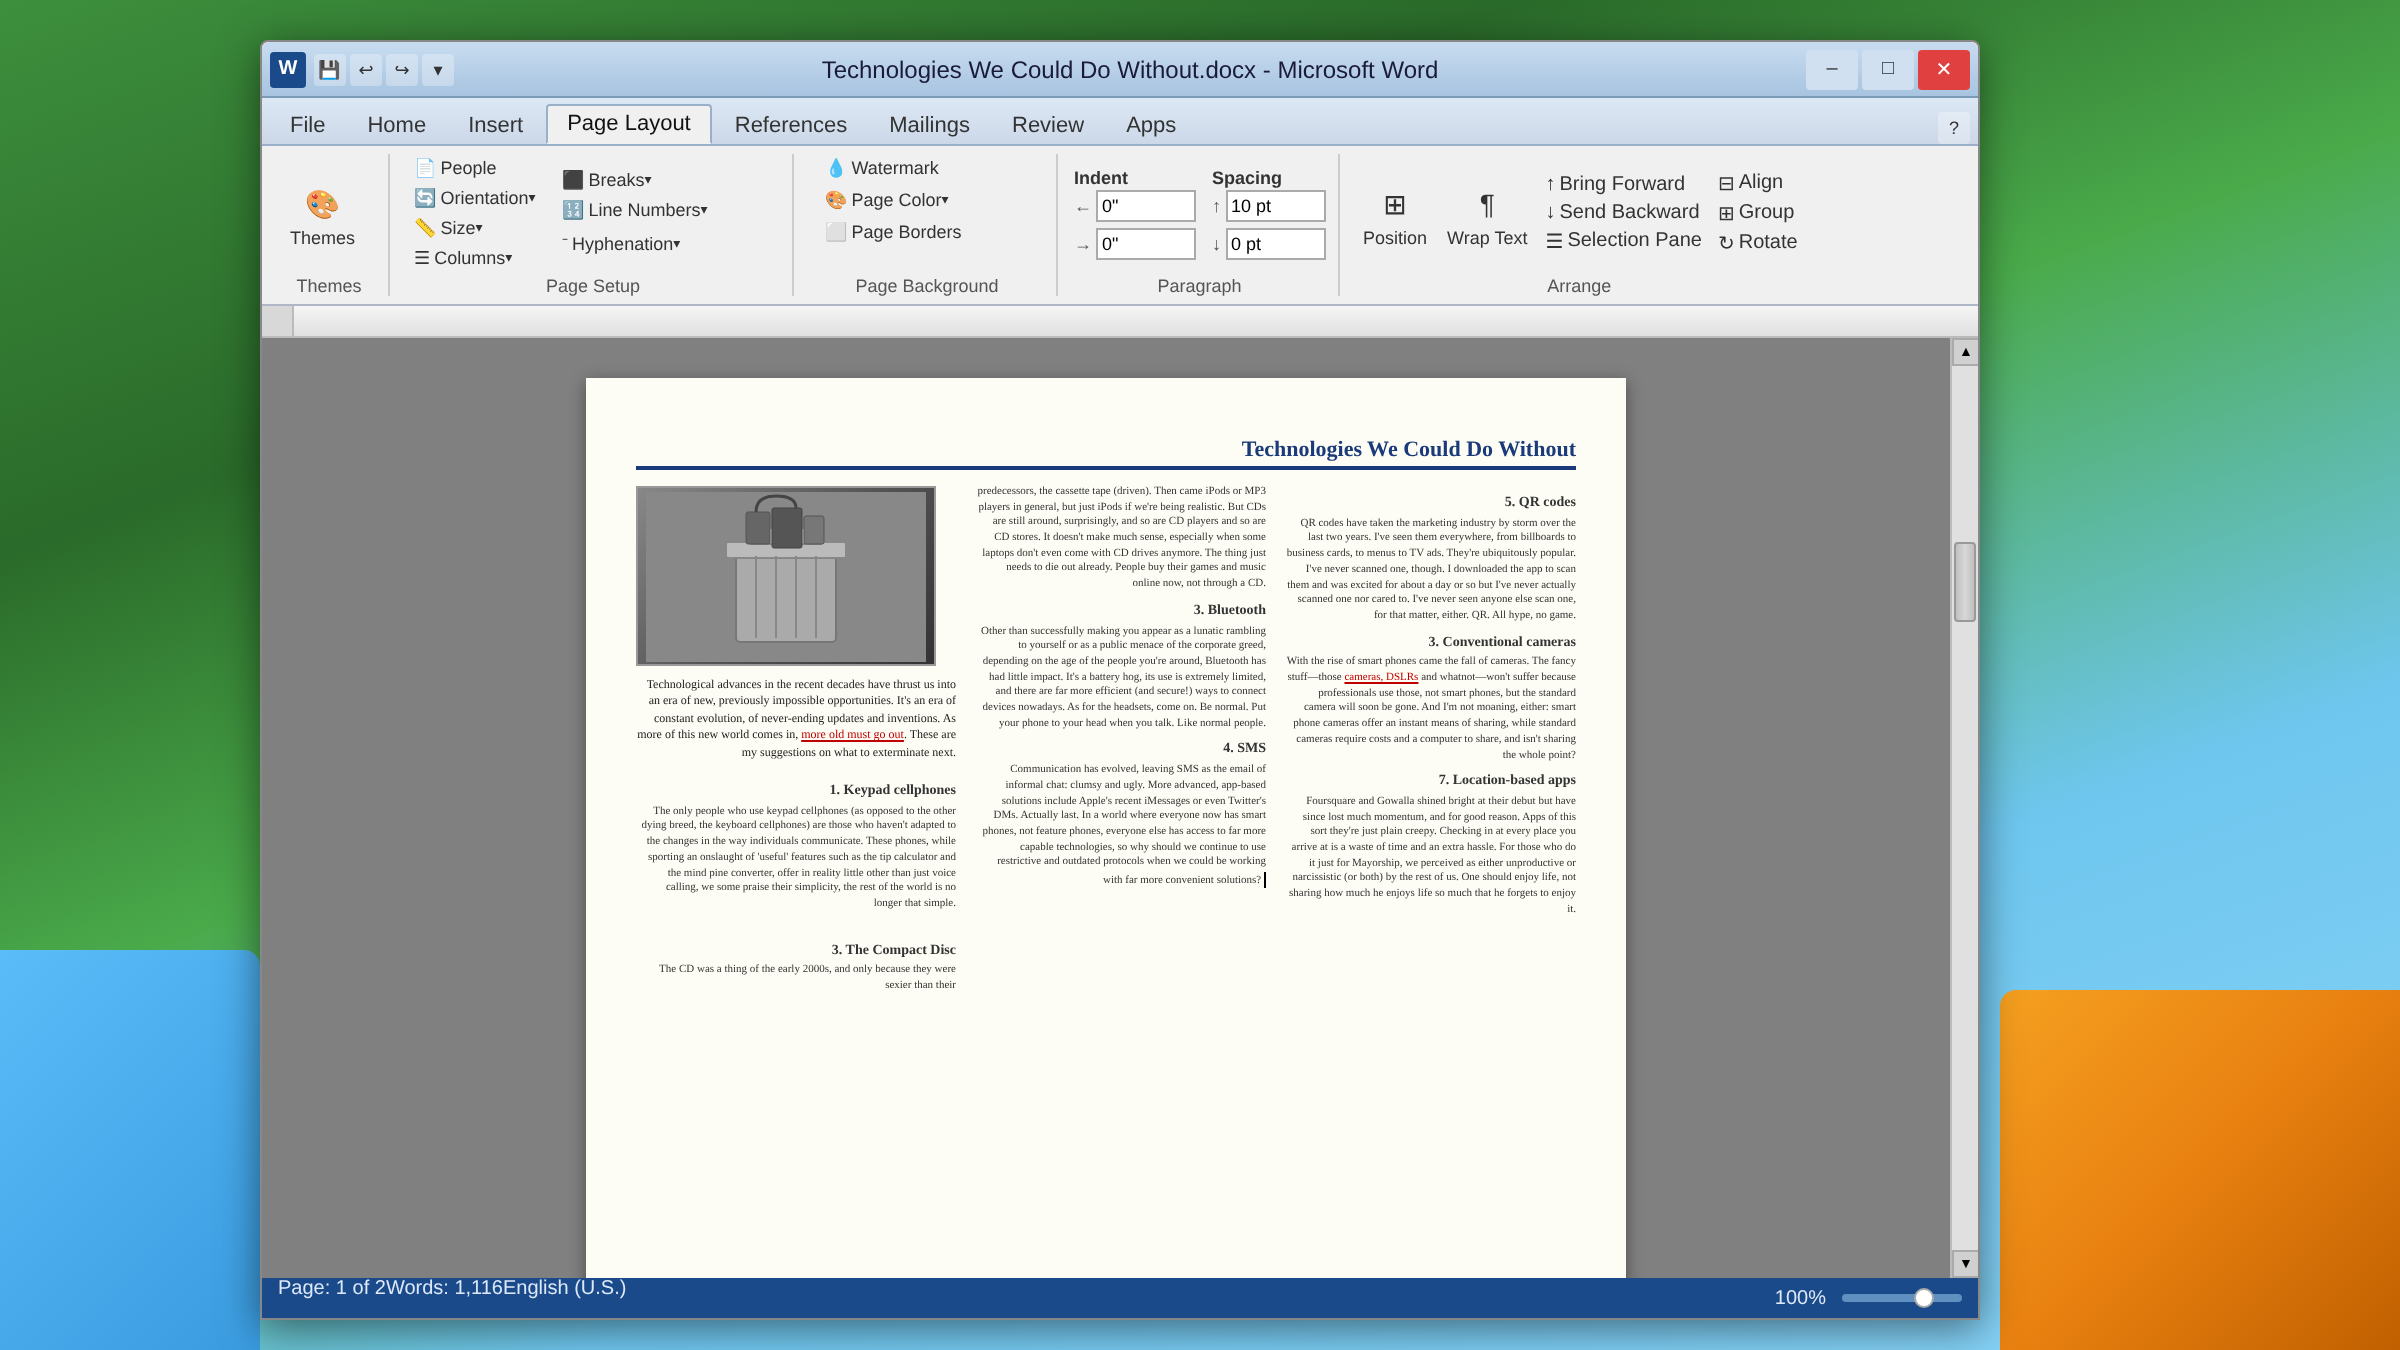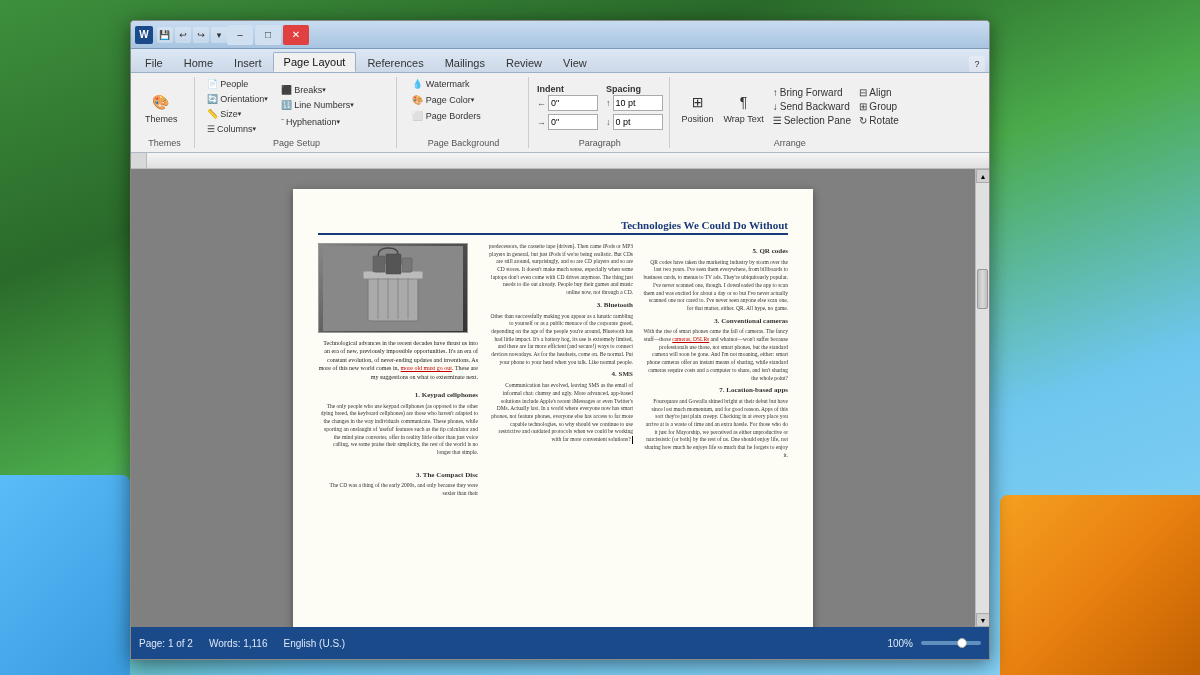--- a/index.html
+++ b/index.html
@@ -384,26 +384,24 @@
       left: 1px;
       right: 1px;
       height: 40px;
       background: linear-gradient(to right, #c0c0c0, #d8d8d8, #c0c0c0);
       border: 1px solid #999;
       border-radius: 2px;
     }
 
     
     .status-bar {
-      height: 32px;
+      height: 20px;
       background: #1a4a8a;
       display: flex;
-      align-items: center;
       padding: 0 8px;
-      gap: 16px;
     }
     .status-item {
       font-size: 10px;
       color: #dde8f8;
     }
     .status-right {
       margin-left: auto;
       display: flex;
       gap: 8px;
       align-items: center;
@@ -436,36 +434,37 @@
 <div class="word-window">
 
   <div class="title-bar">
     <div class="title-bar-icon">W</div>
     <div class="title-bar-quick-access">
       <div class="qa-btn">💾</div>
       <div class="qa-btn">↩</div>
       <div class="qa-btn">↪</div>
       <div class="qa-btn">▾</div>
     </div>
+    <div class="title-text">Technologies We Could Do Without.docx - Microsoft Word</div>
     <div class="window-controls">
       <div class="win-btn win-btn-min">–</div>
       <div class="win-btn win-btn-max">□</div>
       <div class="win-btn win-btn-close">✕</div>
     </div>
   </div>
 
   <div class="ribbon-tabs">
     <div class="ribbon-tab">File</div>
     <div class="ribbon-tab">Home</div>
     <div class="ribbon-tab">Insert</div>
     <div class="ribbon-tab active">Page Layout</div>
     <div class="ribbon-tab">References</div>
     <div class="ribbon-tab">Mailings</div>
     <div class="ribbon-tab">Review</div>
-    <div class="ribbon-tab">View</div>
+    <div class="ribbon-tab">Apps</div>
     <div class="ribbon-tab-right">
       <div class="qa-btn">?</div>
     </div>
   </div>
 
   <div class="ribbon">
 
     <div class="ribbon-group">
       <div class="ribbon-group-content">
         <div class="ribbon-btn">

